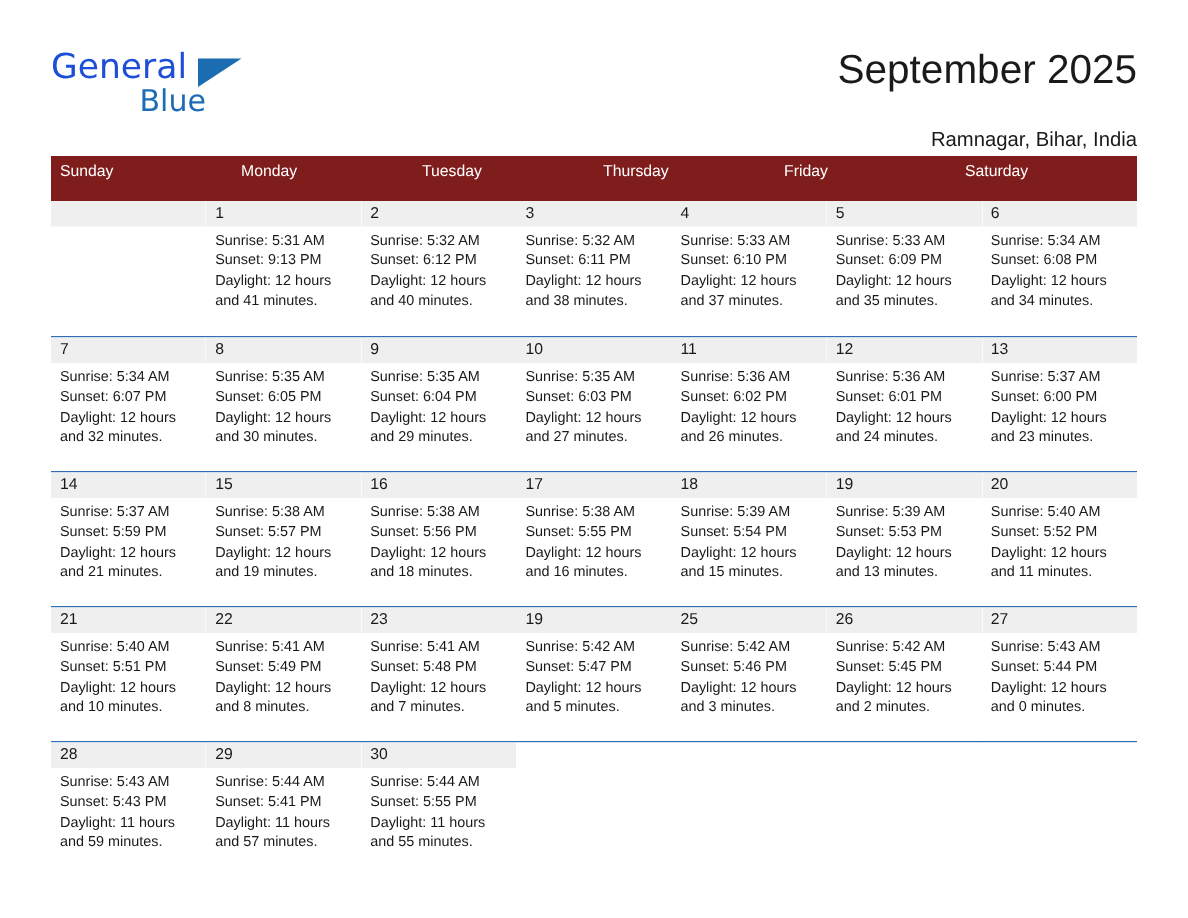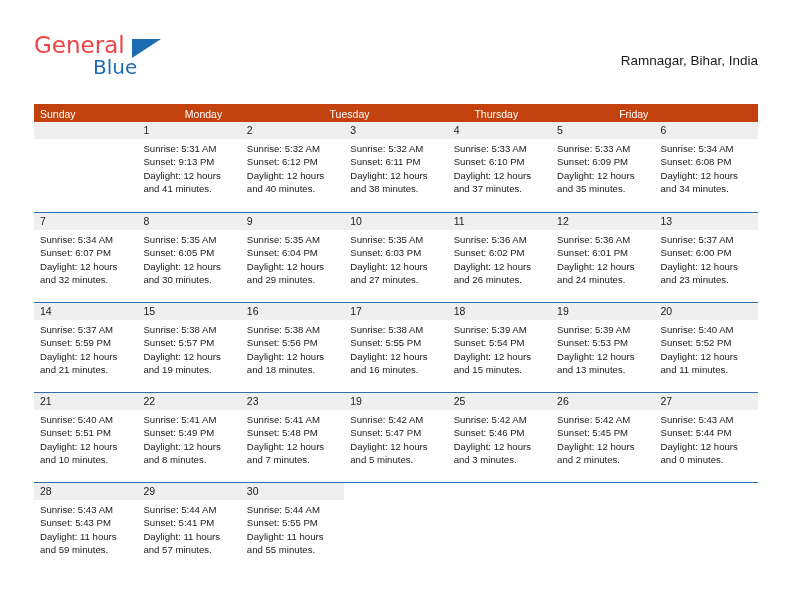--- a/index.html
+++ b/index.html
@@ -35,21 +35,21 @@
     top: 0;
     width: 200px;
     height: 56px;
   }
   .logo-general {
     position: absolute;
     left: 0;
     top: 2px;
     font-size: 23px;
     letter-spacing: 0px;
-    color: #ef4444;
+    color: #1d4ed8;
     font-family: "DejaVu Sans", sans-serif;
   }
   .logo-blue {
     position: absolute;
     left: 59px;
     top: 25px;
     font-size: 20px;
     color: #1e6cb5;
     font-family: "DejaVu Sans", sans-serif;
   }
@@ -87,22 +87,22 @@
 
   
   .calendar {
     position: absolute;
     left: 34px;
     top: 104px;
     width: 724px;
   }
   .weekday-row {
     display: flex;
-    background: #c2410c;
-    height: 18px;
+    background: #7f1d1d;
+    height: 30px;
   }
   .weekday {
     flex: 1 1 0;
     color: #ffffff;
     font-size: 10.5px;
     line-height: 21px;
     padding-left: 6px;
     box-sizing: border-box;
     overflow: hidden;
     white-space: nowrap;
@@ -156,32 +156,34 @@
 
   <div class="header">
 
     <div class="logo">
       <span class="logo-general">General</span>
       <span class="logo-triangle"></span>
       <span class="logo-blue">Blue</span>
     </div>
 
     <div class="title-block">
+      <div class="month-title">September 2025</div>
       <div class="location">Ramnagar, Bihar, India</div>
     </div>
 
   </div>
 
   <div class="calendar">
     <div class="weekday-row" id="weekday-row">
         <div class="weekday">Sunday</div>
         <div class="weekday">Monday</div>
         <div class="weekday">Tuesday</div>
         <div class="weekday">Thursday</div>
         <div class="weekday">Friday</div>
+        <div class="weekday">Saturday</div>
       </div>
     <div id="weeks-container">
         <div class="week-row first">
           <div class="day-cell empty">
             <div class="day-number"></div>
           </div>
           <div class="day-cell">
             <div class="day-number">1</div>
             <div class="day-info">
               <div>Sunrise: 5:31 AM</div>

